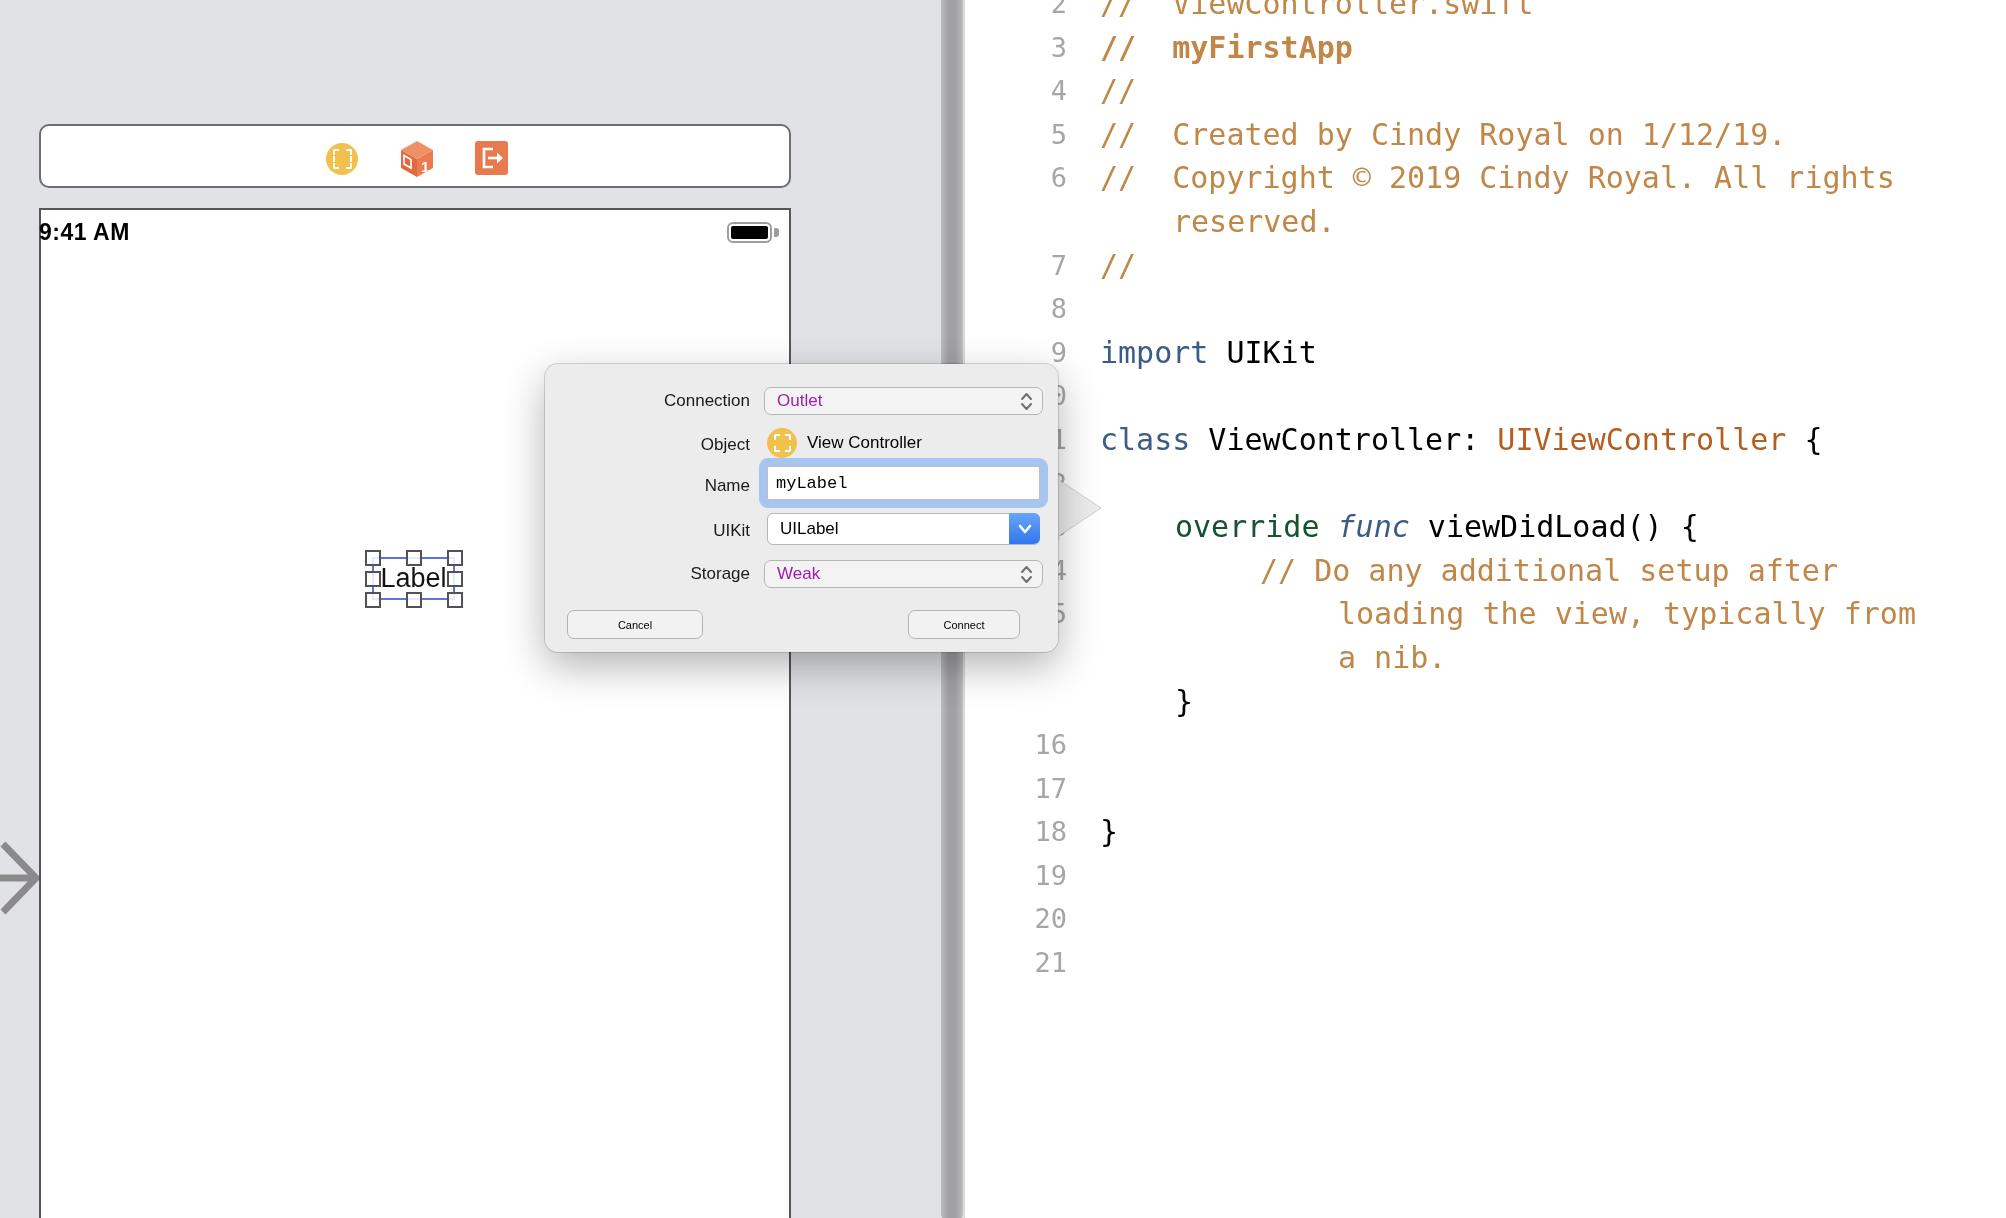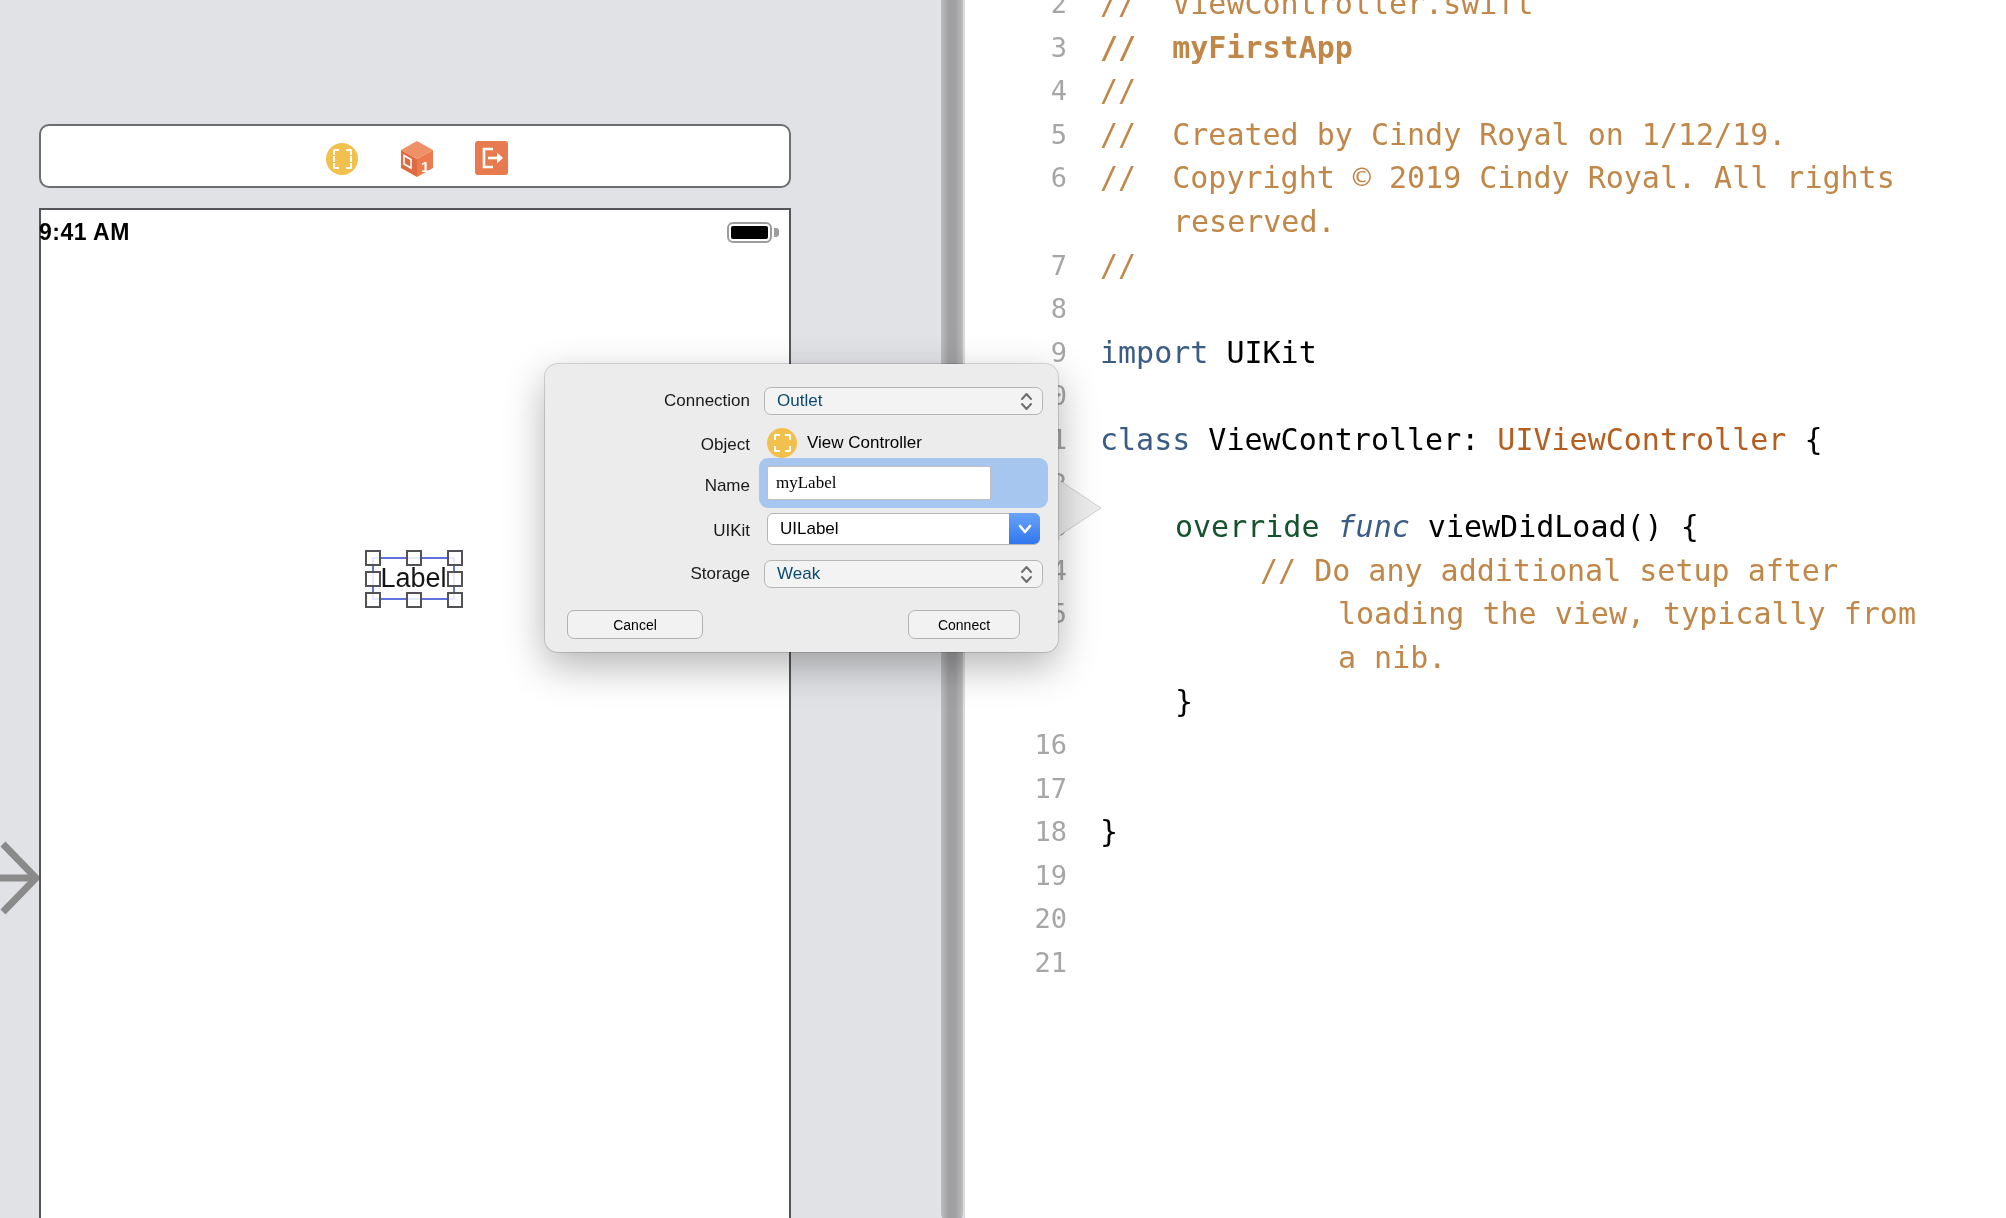--- a/index.html
+++ b/index.html
@@ -44,35 +44,35 @@
   .code div{white-space:pre;height:43.6px;}
   .gutter div{height:43.6px;}
 
   
   .popover{position:absolute;left:545px;top:364px;width:513px;height:288px;background:#ececec;
            border-radius:13px;box-shadow:0 14px 40px rgba(0,0,0,.30),0 0 0 1px rgba(0,0,0,.14);z-index:50;}
   .pop-arrow{position:absolute;left:1056px;top:468px;z-index:49;}
   .pop-label{position:absolute;width:186px;text-align:right;font-size:17px;color:#1a1a1a;}
   .stepper-ctl{position:absolute;left:219px;width:279px;height:28px;background:#f3f3f4;
                border:1.5px solid #b6b6b6;border-radius:7px;box-sizing:border-box;
-               font-size:17px;color:#0c4a6e;line-height:25px;padding-left:12px;}
+               font-size:17px;color:#a21caf;line-height:25px;padding-left:12px;}
   .stepper-glyph{position:absolute;right:8px;top:3px;}
   .name-ring{position:absolute;left:214px;top:94px;width:289px;height:50px;background:#a6c6ef;border-radius:9px;}
-  .name-input{position:absolute;left:8px;top:8px;width:224px;height:34px;box-sizing:border-box;
-              border:1px solid #bfbfbf;border-radius:2px;font-family:Liberation Serif, serif;
+  .name-input{position:absolute;left:8px;top:8px;width:273px;height:34px;box-sizing:border-box;
+              border:1px solid #bfbfbf;border-radius:2px;font-family:Liberation Mono, monospace;
               font-size:17px;padding:0 0 0 8px;outline:none;color:#000;background:#fff;}
   .combo{position:absolute;left:222px;top:149px;width:273px;height:32px;background:#fff;
          border:1.5px solid #b6b6b6;border-radius:6px;box-sizing:border-box;
          font-size:17px;line-height:29px;padding-left:12px;color:#000;}
   .combo-btn{position:absolute;right:-1px;top:-1px;width:31px;height:31px;
              background:linear-gradient(#69a4f8,#3176ee);border-radius:0 6px 6px 0;
              display:flex;align-items:center;justify-content:center;}
   .pop-btn{position:absolute;top:246px;height:29px;background:#f2f2f2;border:1.5px solid #b3b3b3;
            border-radius:7px;box-sizing:border-box;font-family:"Liberation Sans",sans-serif;
-           font-size:14px;color:#000;text-align:center;line-height:26px;padding:0;}
+           font-size:11px;color:#000;text-align:center;line-height:26px;padding:0;}
   .obj-circle{position:absolute;left:222px;top:64px;width:30px;height:30px;border-radius:50%;
               background:#f2c14d;display:flex;align-items:center;justify-content:center;}
   .obj-dash{width:13px;height:14px;border:2px dashed #fff;border-radius:2px;}
   .obj-text{position:absolute;left:262px;top:69px;font-size:17px;color:#000;}
 </style>
 </head>
 <body>
 
 <div id="page">
 

